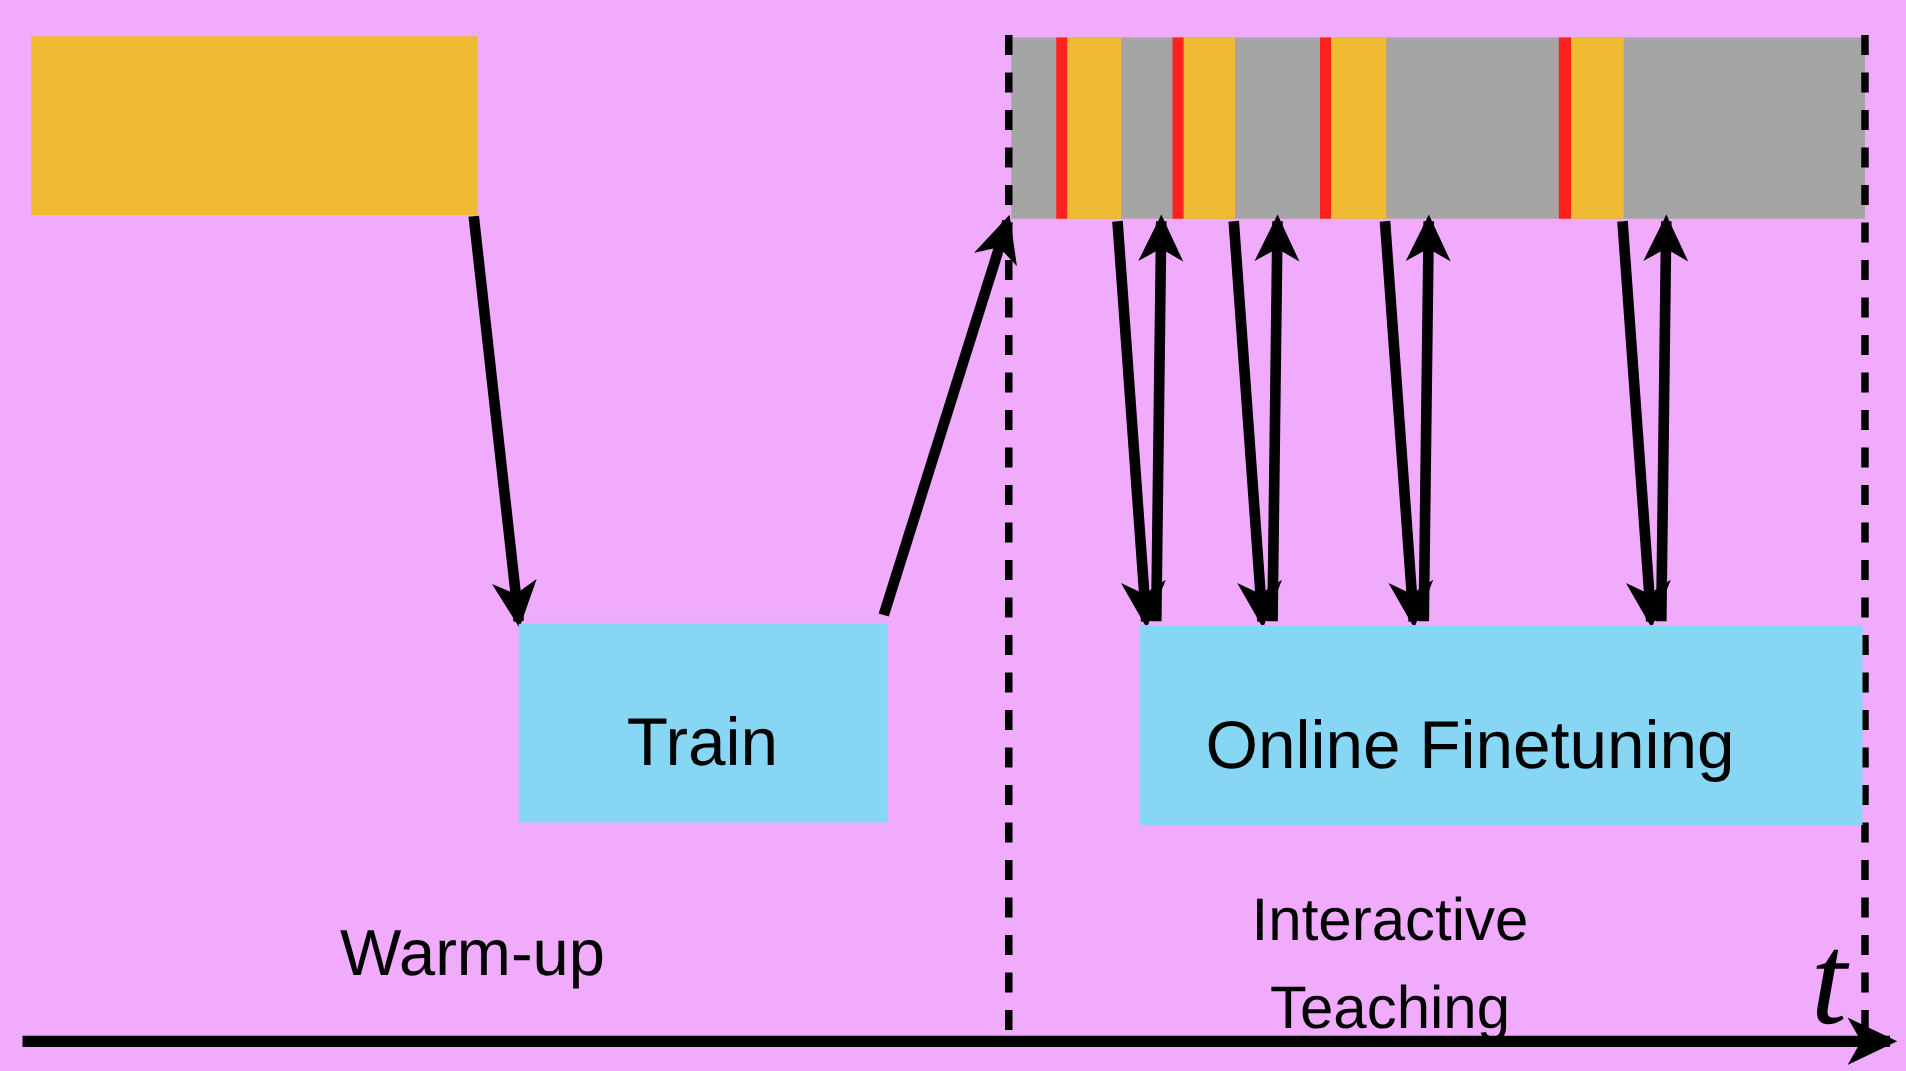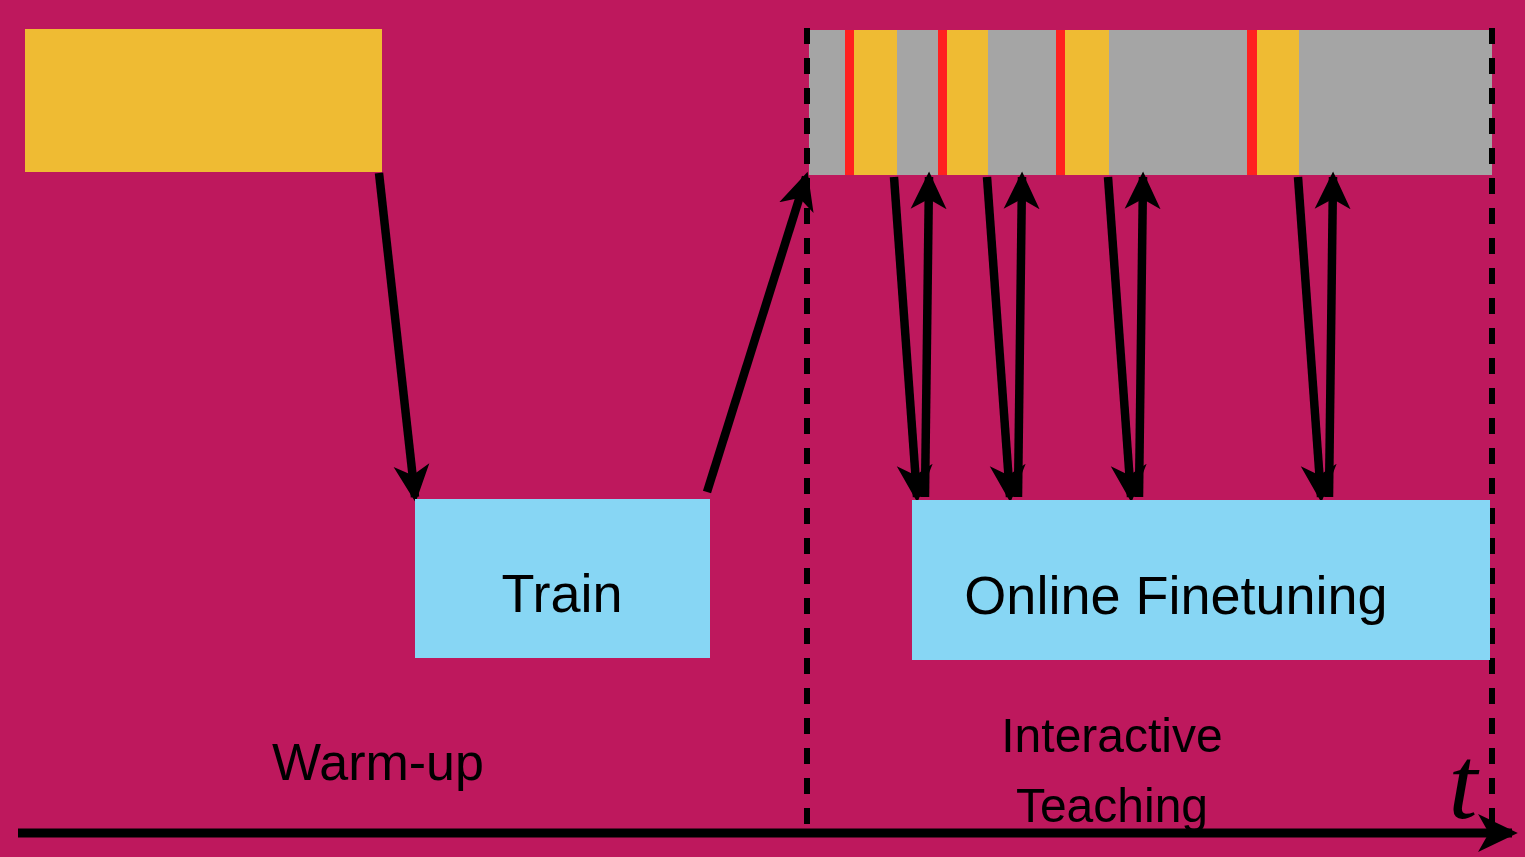--- a/index.html
+++ b/index.html
@@ -8,21 +8,21 @@
     padding: 0;
     background: #ffffff;
   }
   body {
     font-family: "Liberation Sans", sans-serif;
   }
   #stage {
     position: relative;
     width: 1525px;
     height: 857px;
-    background: #be185d;
+    background: #f0abfc;
     overflow: hidden;
   }
   #stage svg {
     position: absolute;
     left: 0;
     top: 0;
   }
   .box-label {
     font-family: "Liberation Sans", sans-serif;
     fill: #000000;

